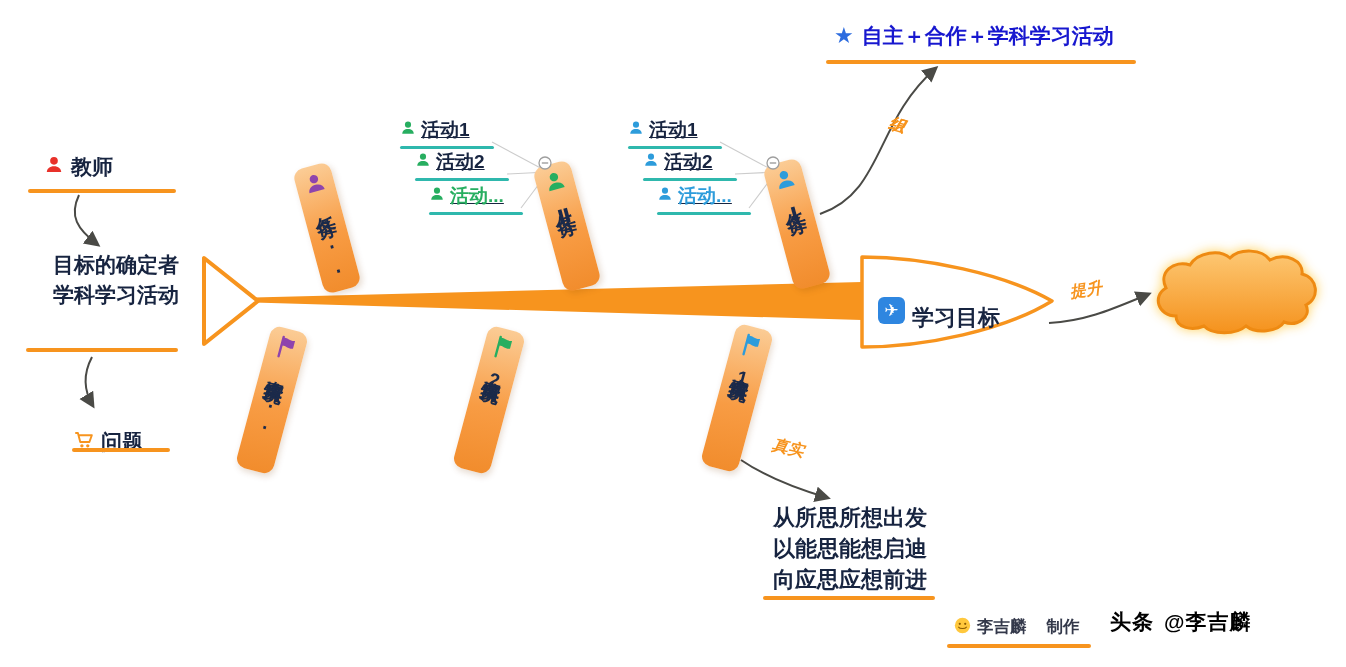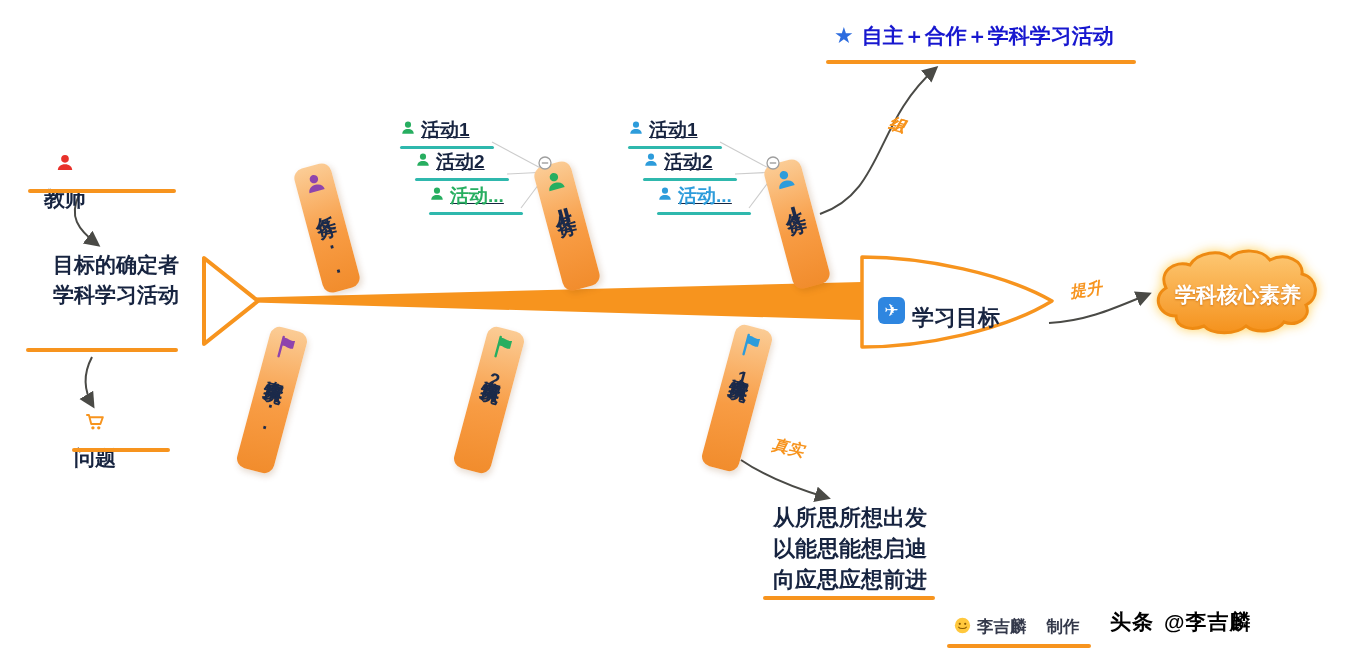--- a/index.html
+++ b/index.html
@@ -3,21 +3,21 @@
 <meta charset="utf-8">
 <style>
   html,body{margin:0;padding:0;background:#fff;}
   .stage{
     position:relative;width:1346px;height:667px;background:#fff;overflow:hidden;
     font-family:"Liberation Sans","DejaVu Sans",sans-serif;color:#172440;
   }
   .stage *{box-sizing:border-box;}
   svg.overlay{position:absolute;left:0;top:0;width:1346px;height:667px;pointer-events:none;}
   .cloudshape{filter:drop-shadow(0 0 6px rgba(255,205,80,.95));}
-  .node{position:absolute;display:flex;align-items:center;gap:7px;font-weight:bold;font-size:21px;color:#172440;white-space:nowrap;flex-direction:column;}
+  .node{position:absolute;display:flex;align-items:center;gap:7px;font-weight:bold;font-size:21px;color:#172440;white-space:nowrap;}
   .uline{position:absolute;height:4px;background:#F7941E;border-radius:3px;}
   .tblock{position:absolute;text-align:center;font-weight:bold;color:#172440;}
   .tblock .ln{white-space:nowrap;}
 
   .rib{position:absolute;width:38px;border-radius:10px;
        background:linear-gradient(175deg,#FBCD97 0%,#F89C44 55%,#F18C2C 100%);
        box-shadow:2px 3px 6px rgba(120,60,0,.18);
        display:flex;flex-direction:column;align-items:center;padding-top:7px;}
   .rib-top{height:128px;transform:rotate(-15deg);}
   .rib-bottom{height:146px;transform:rotate(15deg);}
@@ -111,21 +111,21 @@
     <span>教师</span>
   </div>
   <div class="uline" style="left:28px;top:189px;width:148px;"></div>
 
   <div class="tblock" style="left:37px;top:250px;width:158px;font-size:21px;line-height:30px;">
     <div class="ln">目标的确定者</div>
     <div class="ln">学科学习活动</div>
   </div>
   <div class="uline" style="left:26px;top:348px;width:152px;"></div>
 
-  <div class="node" style="left:74px;top:412px;">
+  <div class="node" style="left:74px;top:428px;">
     <span>
       <svg width="20" height="20" viewBox="0 0 24 24">
           <path d="M1.5 3.5h3.2l2.8 10.8h11l2.9-8H6.2" fill="none" stroke="#F7941E" stroke-width="2.3" stroke-linejoin="round"></path>
           <circle cx="9.5" cy="19" r="2" fill="#F7941E"></circle>
           <circle cx="16.5" cy="19" r="2" fill="#F7941E"></circle>
         </svg>
     </span>
     <span>问题</span>
   </div>
   <div class="uline" style="left:72px;top:448px;width:98px;"></div>
@@ -270,23 +270,20 @@
     </span>
     <span class="head-text">学习目标</span>
   </div>
 
   <div class="banner" style="left:834px;top:22px;">
     <span class="star">★</span>
     <span class="btxt">自主＋合作＋学科学习活动</span>
   </div>
   <div class="uline" style="left:826px;top:60px;width:310px;"></div>
 
-  <div class="cloud-label" style="left:1160px;top:281px;">
-    <span>学科核心素养</span>
-  </div>
 
   <div class="alabel vert" style="left:892px;top:104px;transform:rotate(16deg);">组织</div>
   <div class="alabel" style="left:1070px;top:280px;transform:rotate(-8deg);">提升</div>
   <div class="alabel" style="left:772px;top:438px;transform:rotate(12deg);">真实</div>
 
   <div class="tblock" style="left:760px;top:502px;width:180px;font-size:22px;line-height:31px;">
     <div class="ln">从所思所想出发</div>
     <div class="ln">以能思能想启迪</div>
     <div class="ln">向应思应想前进</div>
   </div>

